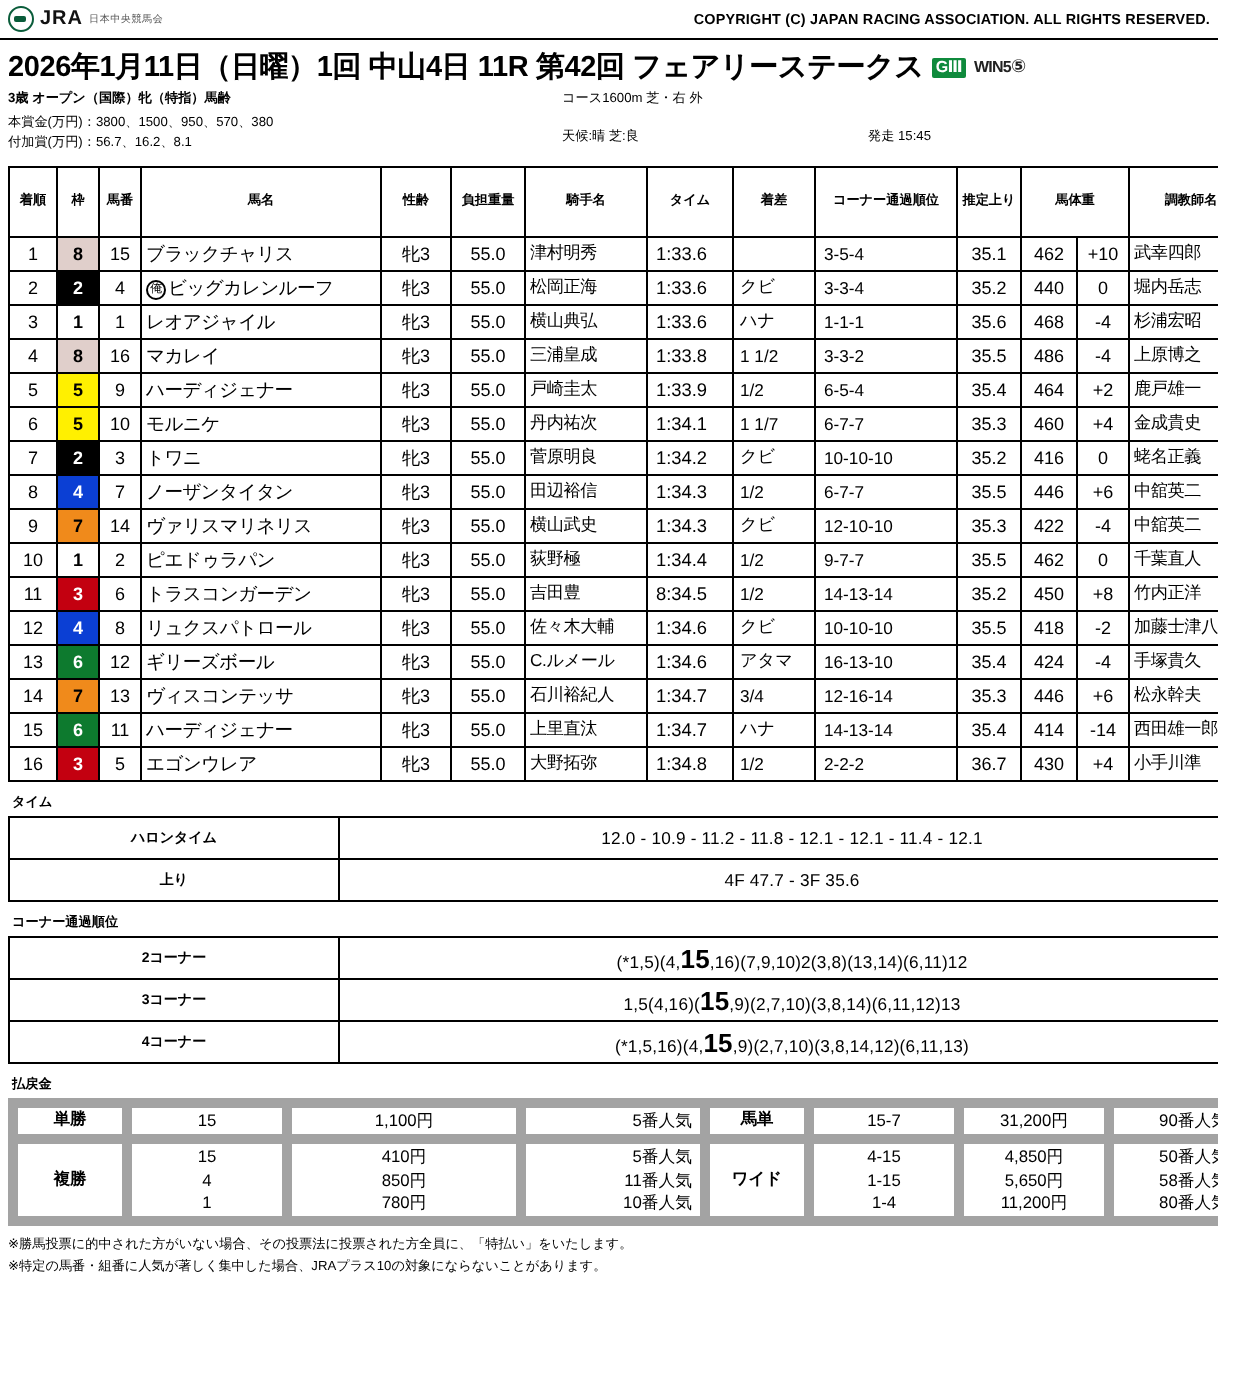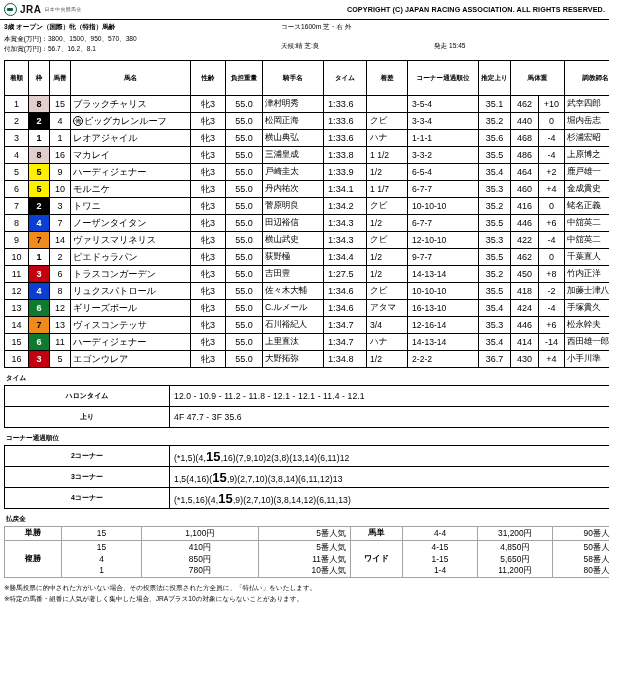--- a/index.html
+++ b/index.html
@@ -76,26 +76,26 @@
     display:inline-block;width:8px;height:8px;line-height:8px;border:1px solid #000;
     border-radius:50%;font-size:6px;text-align:center;margin-right:1px;vertical-align:1px;
   }
 
   
   .section{margin:0 4px;}
   .section-label{font-size:6.6px;font-weight:bold;margin:6px 0 2px 2px;}
   .block{width:619px;table-layout:fixed;}
   .block td{border:1px solid #000;font-size:8.6px;height:20px;padding:0 4px;vertical-align:middle;}
   .block td.hd{text-align:center;font-size:7px;font-weight:bold;}
-  .block td.val{text-align:left;letter-spacing:.1px;margin-left:45px;}
+  .block td.val{text-align:center;letter-spacing:.1px;margin-left:45px;}
   .corner-big{font-size:13px;font-weight:bold;}
 
   
   .pay{width:619px;table-layout:fixed;}
-  .pay td{border:1px solid #a3a3a3;font-size:8.4px;padding:1px 4px;vertical-align:middle;line-height:1.34;margin-top:12px;}
+  .pay td{border:5px solid #a3a3a3;font-size:8.4px;padding:1px 4px;vertical-align:middle;line-height:1.34;margin-top:12px;}
   .pay td.hd{text-align:center;font-weight:bold;font-size:8.2px;}
   .pay td.comb{text-align:center;}
   .pay td.amt{text-align:center;}
   .pay td.pop{text-align:right;}
 
   .notes{margin:5px 4px 0 4px;font-size:6.6px;line-height:1.65;}
 </style>
 </head>
 <body>
 
@@ -104,20 +104,27 @@
   <div class="topbar">
     <div class="logo">
       <span class="logo-mark"></span>
       <span class="logo-text">JRA</span>
       <span class="logo-sub">日本中央競馬会</span>
     </div>
     <div class="copyright">COPYRIGHT (C) JAPAN RACING ASSOCIATION. ALL RIGHTS RESERVED.</div>
   </div>
   <div class="rule"></div>
 
+  <div class="title-wrap">
+    <span class="race-title">2026年1月11日（日曜）1回 中山4日 11R 第42回 フェアリーステークス</span>
+    <span class="badge-grade">GⅢ</span>
+    <span class="badge-win5">
+      <span>WIN5</span><span class="num">⑤</span>
+    </span>
+  </div>
 
   <div class="meta">
     <div class="cond">3歳 オープン（国際）牝（特指）馬齢</div>
     <div class="prize">
       <div>本賞金(万円)：3800、1500、950、570、380</div>
       <div>付加賞(万円)：56.7、16.2、8.1</div>
     </div>
     <div class="course">コース1600m 芝・右 外</div>
     <div class="weather">天候:晴 芝:良</div>
     <div class="post">発走 15:45</div>
@@ -331,21 +338,21 @@
           <td>1</td>
         </tr>
         <tr>
           <td>11</td>
           <td class="waku waku-3">3</td>
           <td>6</td>
           <td class="l name">トラスコンガーデン</td>
           <td>牝3</td>
           <td>55.0</td>
           <td class="l jockey">吉田豊</td>
-          <td class="time">1:27.5</td>
+          <td class="time">8:34.5</td>
           <td class="margin">1/2</td>
           <td class="corner">14-13-14</td>
           <td>35.2</td>
           <td>450</td>
           <td>+8</td>
           <td class="l trainer">竹内正洋</td>
           <td>15</td>
         </tr>
         <tr>
           <td>12</td>
@@ -492,21 +499,21 @@
           <col style="width:75px">
           <col>
       </colgroup>
       <tbody id="pay-body">
           <tr>
             <td class="hd">単勝</td>
             <td class="comb">15</td>
             <td class="amt">1,100円</td>
             <td class="pop">5番人気</td>
             <td class="hd">馬単</td>
-            <td class="comb">4-4</td>
+            <td class="comb">15-7</td>
             <td class="amt">31,200円</td>
             <td class="pop">90番人気</td>
           </tr>
           <tr>
             <td class="hd">複勝</td>
             <td class="comb">15<br>4<br>1</td>
             <td class="amt">410円<br>850円<br>780円</td>
             <td class="pop">5番人気<br>11番人気<br>10番人気</td>
             <td class="hd">ワイド</td>
             <td class="comb">4-15<br>1-15<br>1-4</td>

